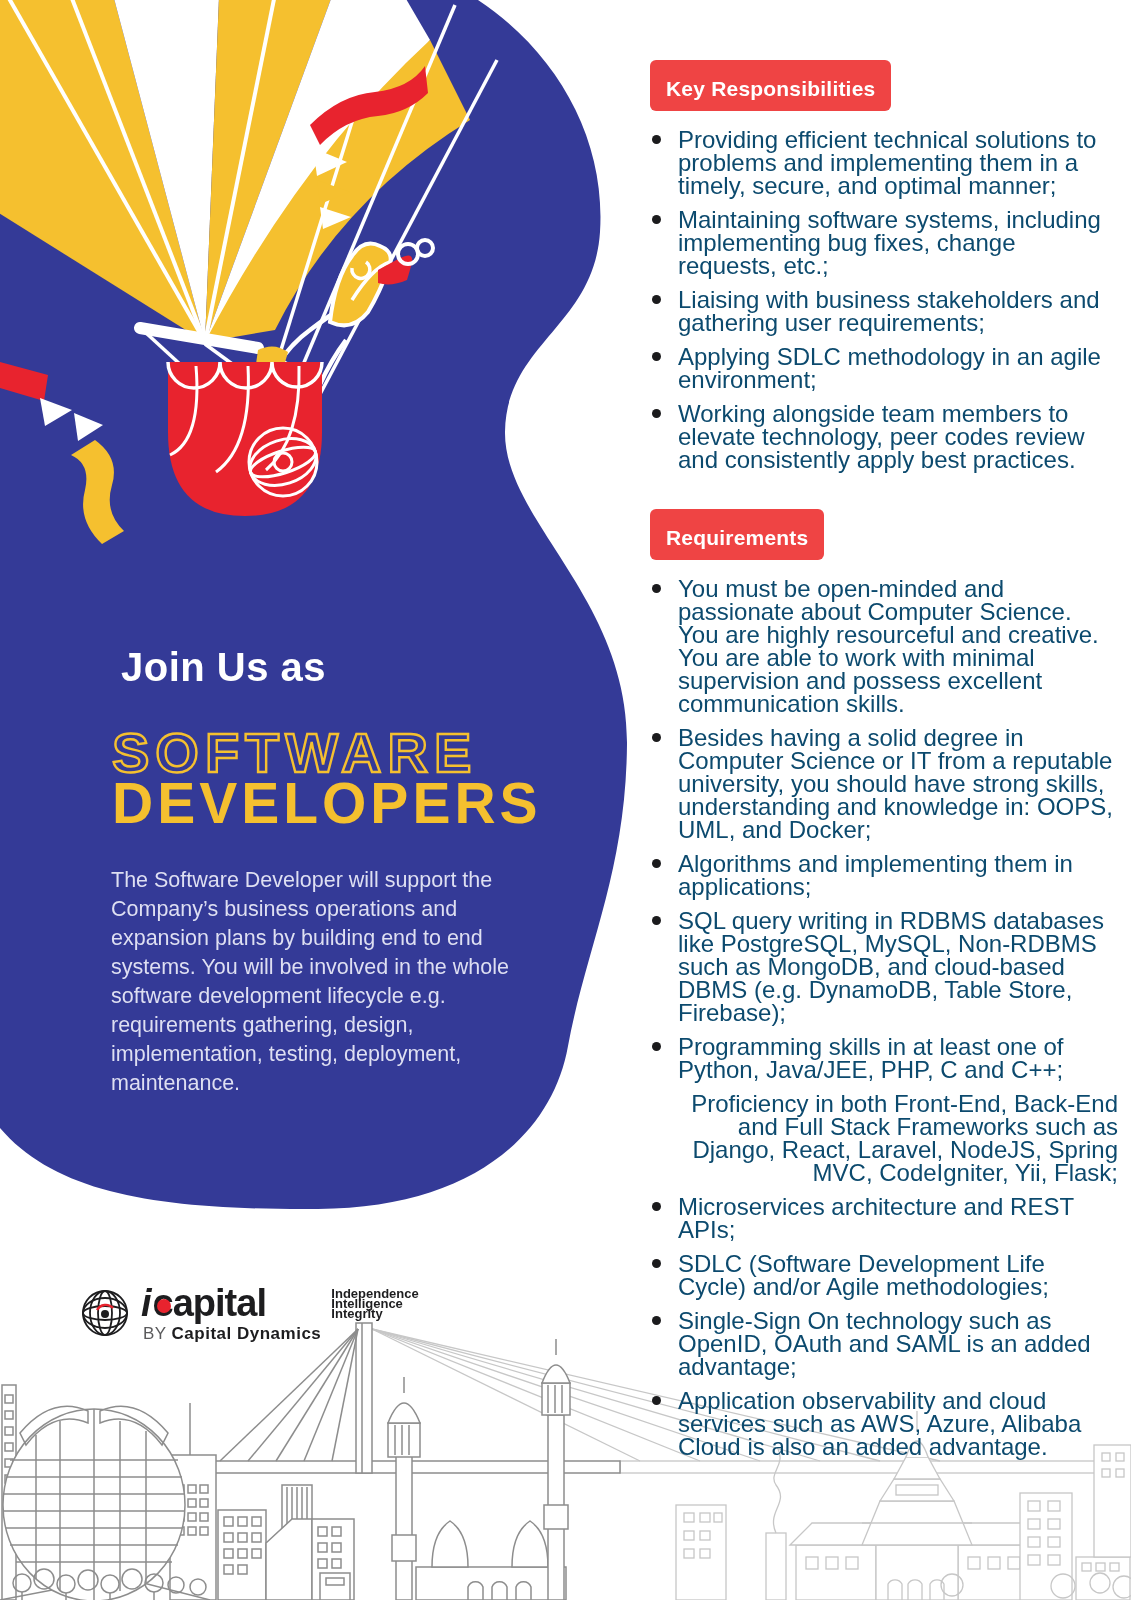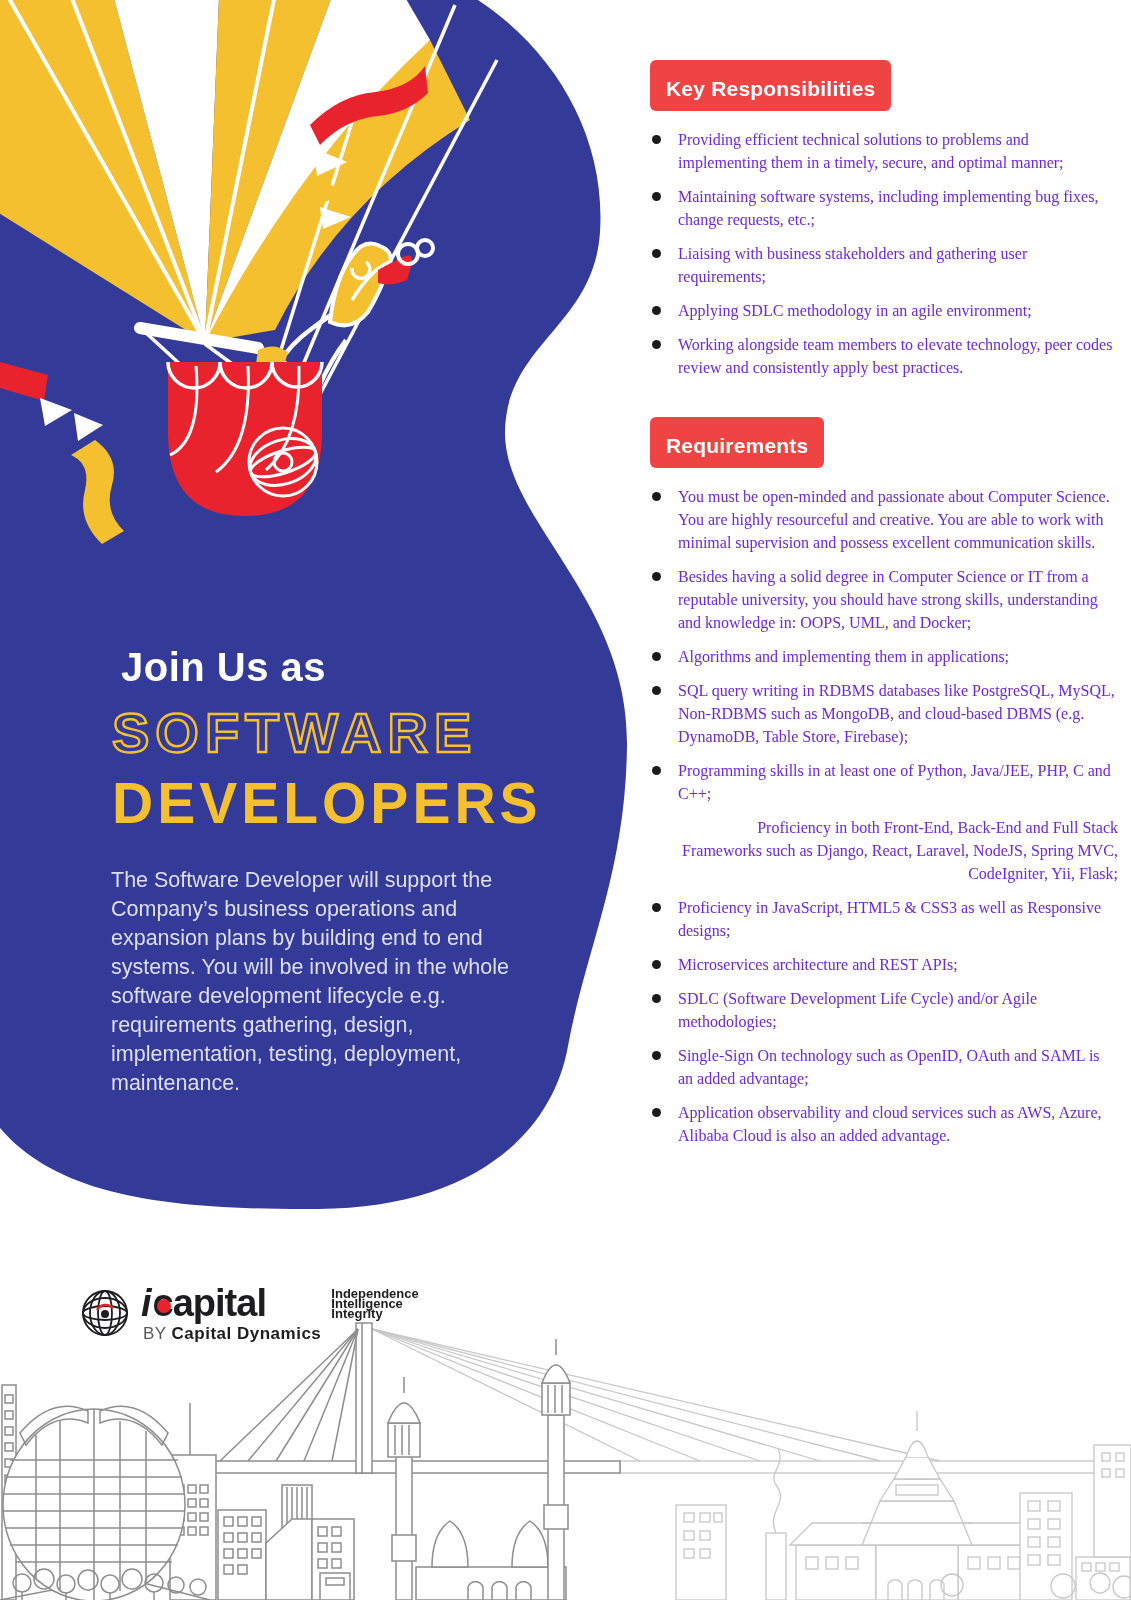--- a/index.html
+++ b/index.html
@@ -7,21 +7,21 @@
     position:relative;width:1131px;height:1600px;overflow:hidden;background:#ffffff;
     font-family:"Liberation Sans", sans-serif;
   }
   svg{display:block;}
   
   .hero-kicker{
     position:absolute;left:121px;top:645px;z-index:4;
     font-size:40px;font-weight:700;color:#ffffff;letter-spacing:0.5px;
   }
   .hero-outline{
-    position:absolute;left:112px;top:700px;z-index:4;
+    position:absolute;left:112px;top:720px;z-index:4;
     font-size:56px;font-weight:700;letter-spacing:6px;
     color:transparent;-webkit-text-stroke:2.4px #F5C02F;
   }
   .hero-solid{
     position:absolute;left:112px;top:770px;z-index:4;
     font-size:57px;font-weight:700;letter-spacing:4px;color:#F5C02F;
   }
   .hero-intro{
     position:absolute;left:111px;top:866px;width:438px;z-index:4;
     font-size:21.5px;line-height:29px;color:#DEDFF2;margin:0;
@@ -30,21 +30,21 @@
   .right-col{position:absolute;left:650px;top:60px;width:468px;z-index:6;}
   .badge{
     display:inline-block;background:#ef4444;color:#ffffff;
     font-size:21px;font-weight:700;letter-spacing:0.2px;
     padding:17px 16px 10px 16px;border-radius:6px;margin:0 0 17px 0;
   }
   .badge.second{margin-top:27px;}
   .blist{list-style:none;margin:0;padding:0;}
   .blist li{display:flex;margin:0 0 11px 0;}
   .blist .dot{flex:none;width:9px;height:9px;border-radius:50%;background:#1b1b1d;margin:7px 17px 0 2px;}
-  .blist .li-text{font-size:16px;line-height:23px;color:#6d28d9;font-family:Liberation Serif, serif;}
+  .blist .li-text{font-size:24px;line-height:23px;color:#0c4a6e;}
   .blist li.no-bullet{margin-top:3px;text-align:right;}
   .blist li.no-bullet .dot{visibility:hidden;}
   
   .logo-block{position:absolute;left:80px;top:1283px;z-index:6;}
   .logo-row{display:flex;align-items:flex-start;}
   .globe{margin-top:3px;}
   .brand{position:relative;margin-left:11px;font-size:38px;font-weight:700;color:#1d1d1f;line-height:40px;letter-spacing:-1px;}
   .brand-i{font-style:italic;margin-right:2px;}
   .brand-c{position:relative;display:inline-block;}
   .brand-c .c-dot{position:absolute;left:58%;top:57%;width:14px;height:14px;border-radius:50%;background:#E8232E;transform:translate(-50%,-50%);}
@@ -379,24 +379,20 @@
         <li>
           <span class="dot"></span>
           <span class="li-text">Programming skills in at least one of Python, Java/JEE, PHP, C and C++;</span>
         </li>
 
         <li class="no-bullet">
           <span class="dot"></span>
           <span class="li-text">Proficiency in both Front-End, Back-End and Full Stack Frameworks such as Django, React, Laravel, NodeJS, Spring MVC, CodeIgniter, Yii, Flask;</span>
         </li>
 
-        <li>
-          <span class="dot"></span>
-          <span class="li-text">Proficiency in JavaScript, HTML5 &amp; CSS3 as well as Responsive designs;</span>
-        </li>
 
         <li>
           <span class="dot"></span>
           <span class="li-text">Microservices architecture and REST APIs;</span>
         </li>
 
         <li>
           <span class="dot"></span>
           <span class="li-text">SDLC (Software Development Life Cycle) and/or Agile methodologies;</span>
         </li>

